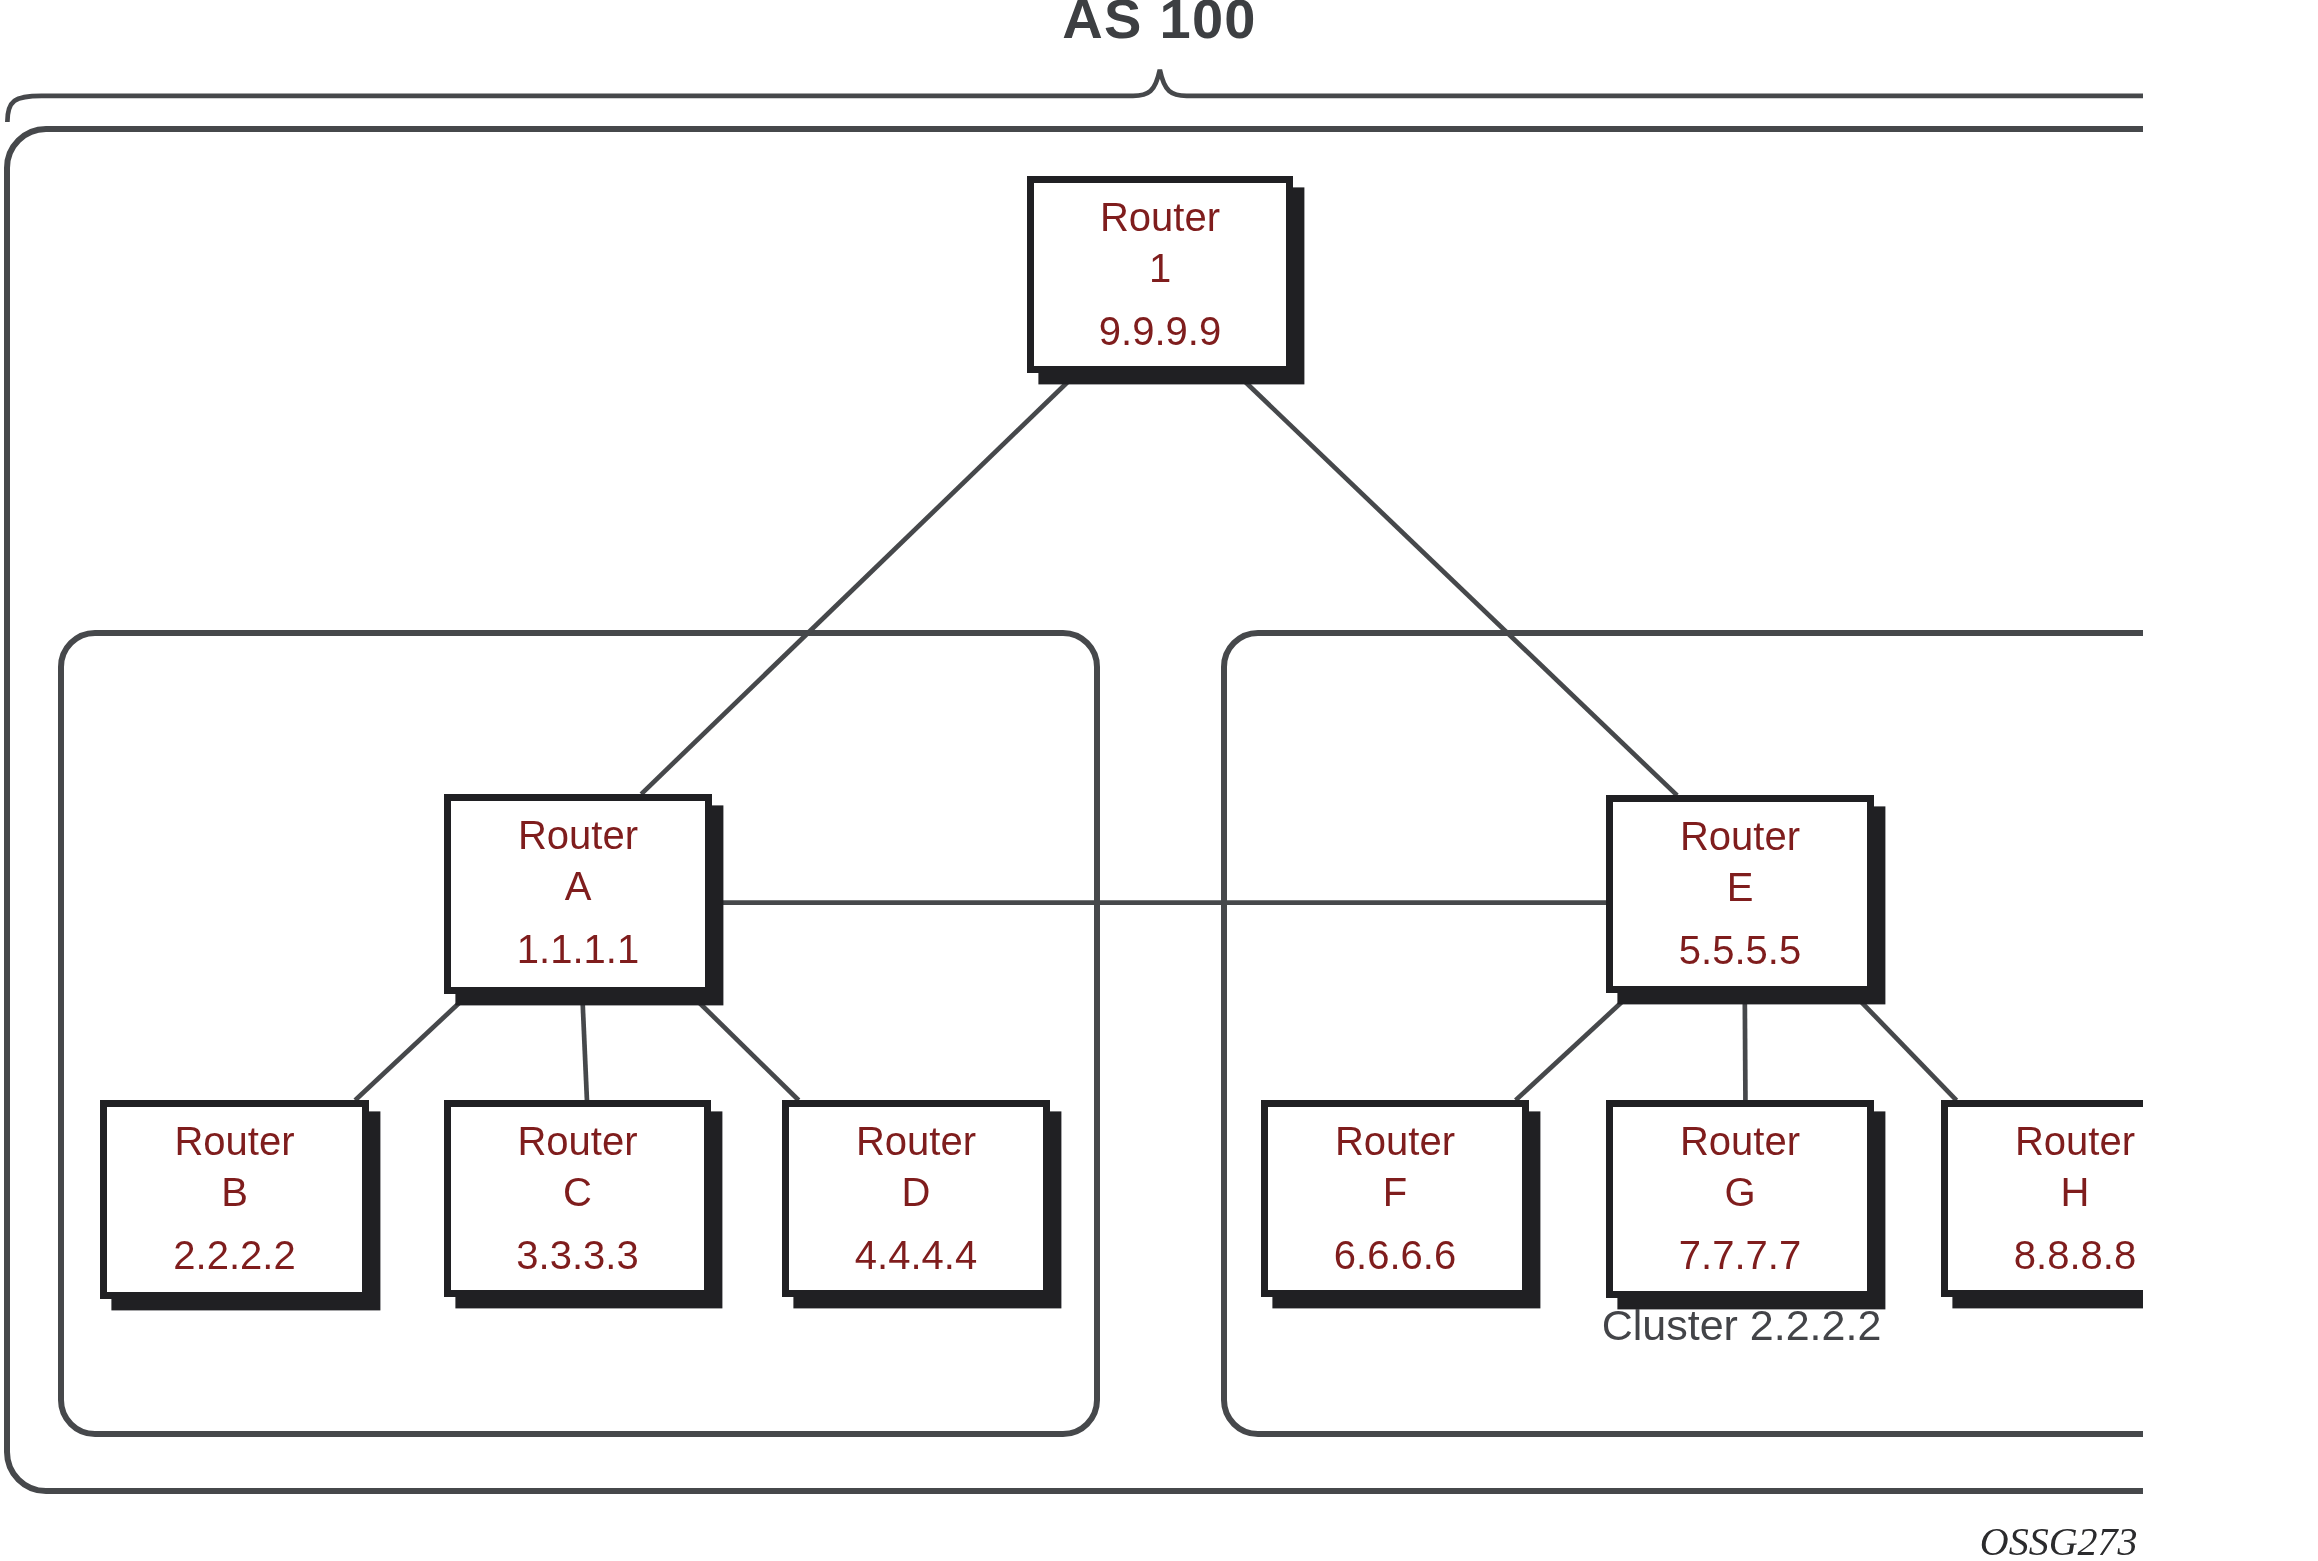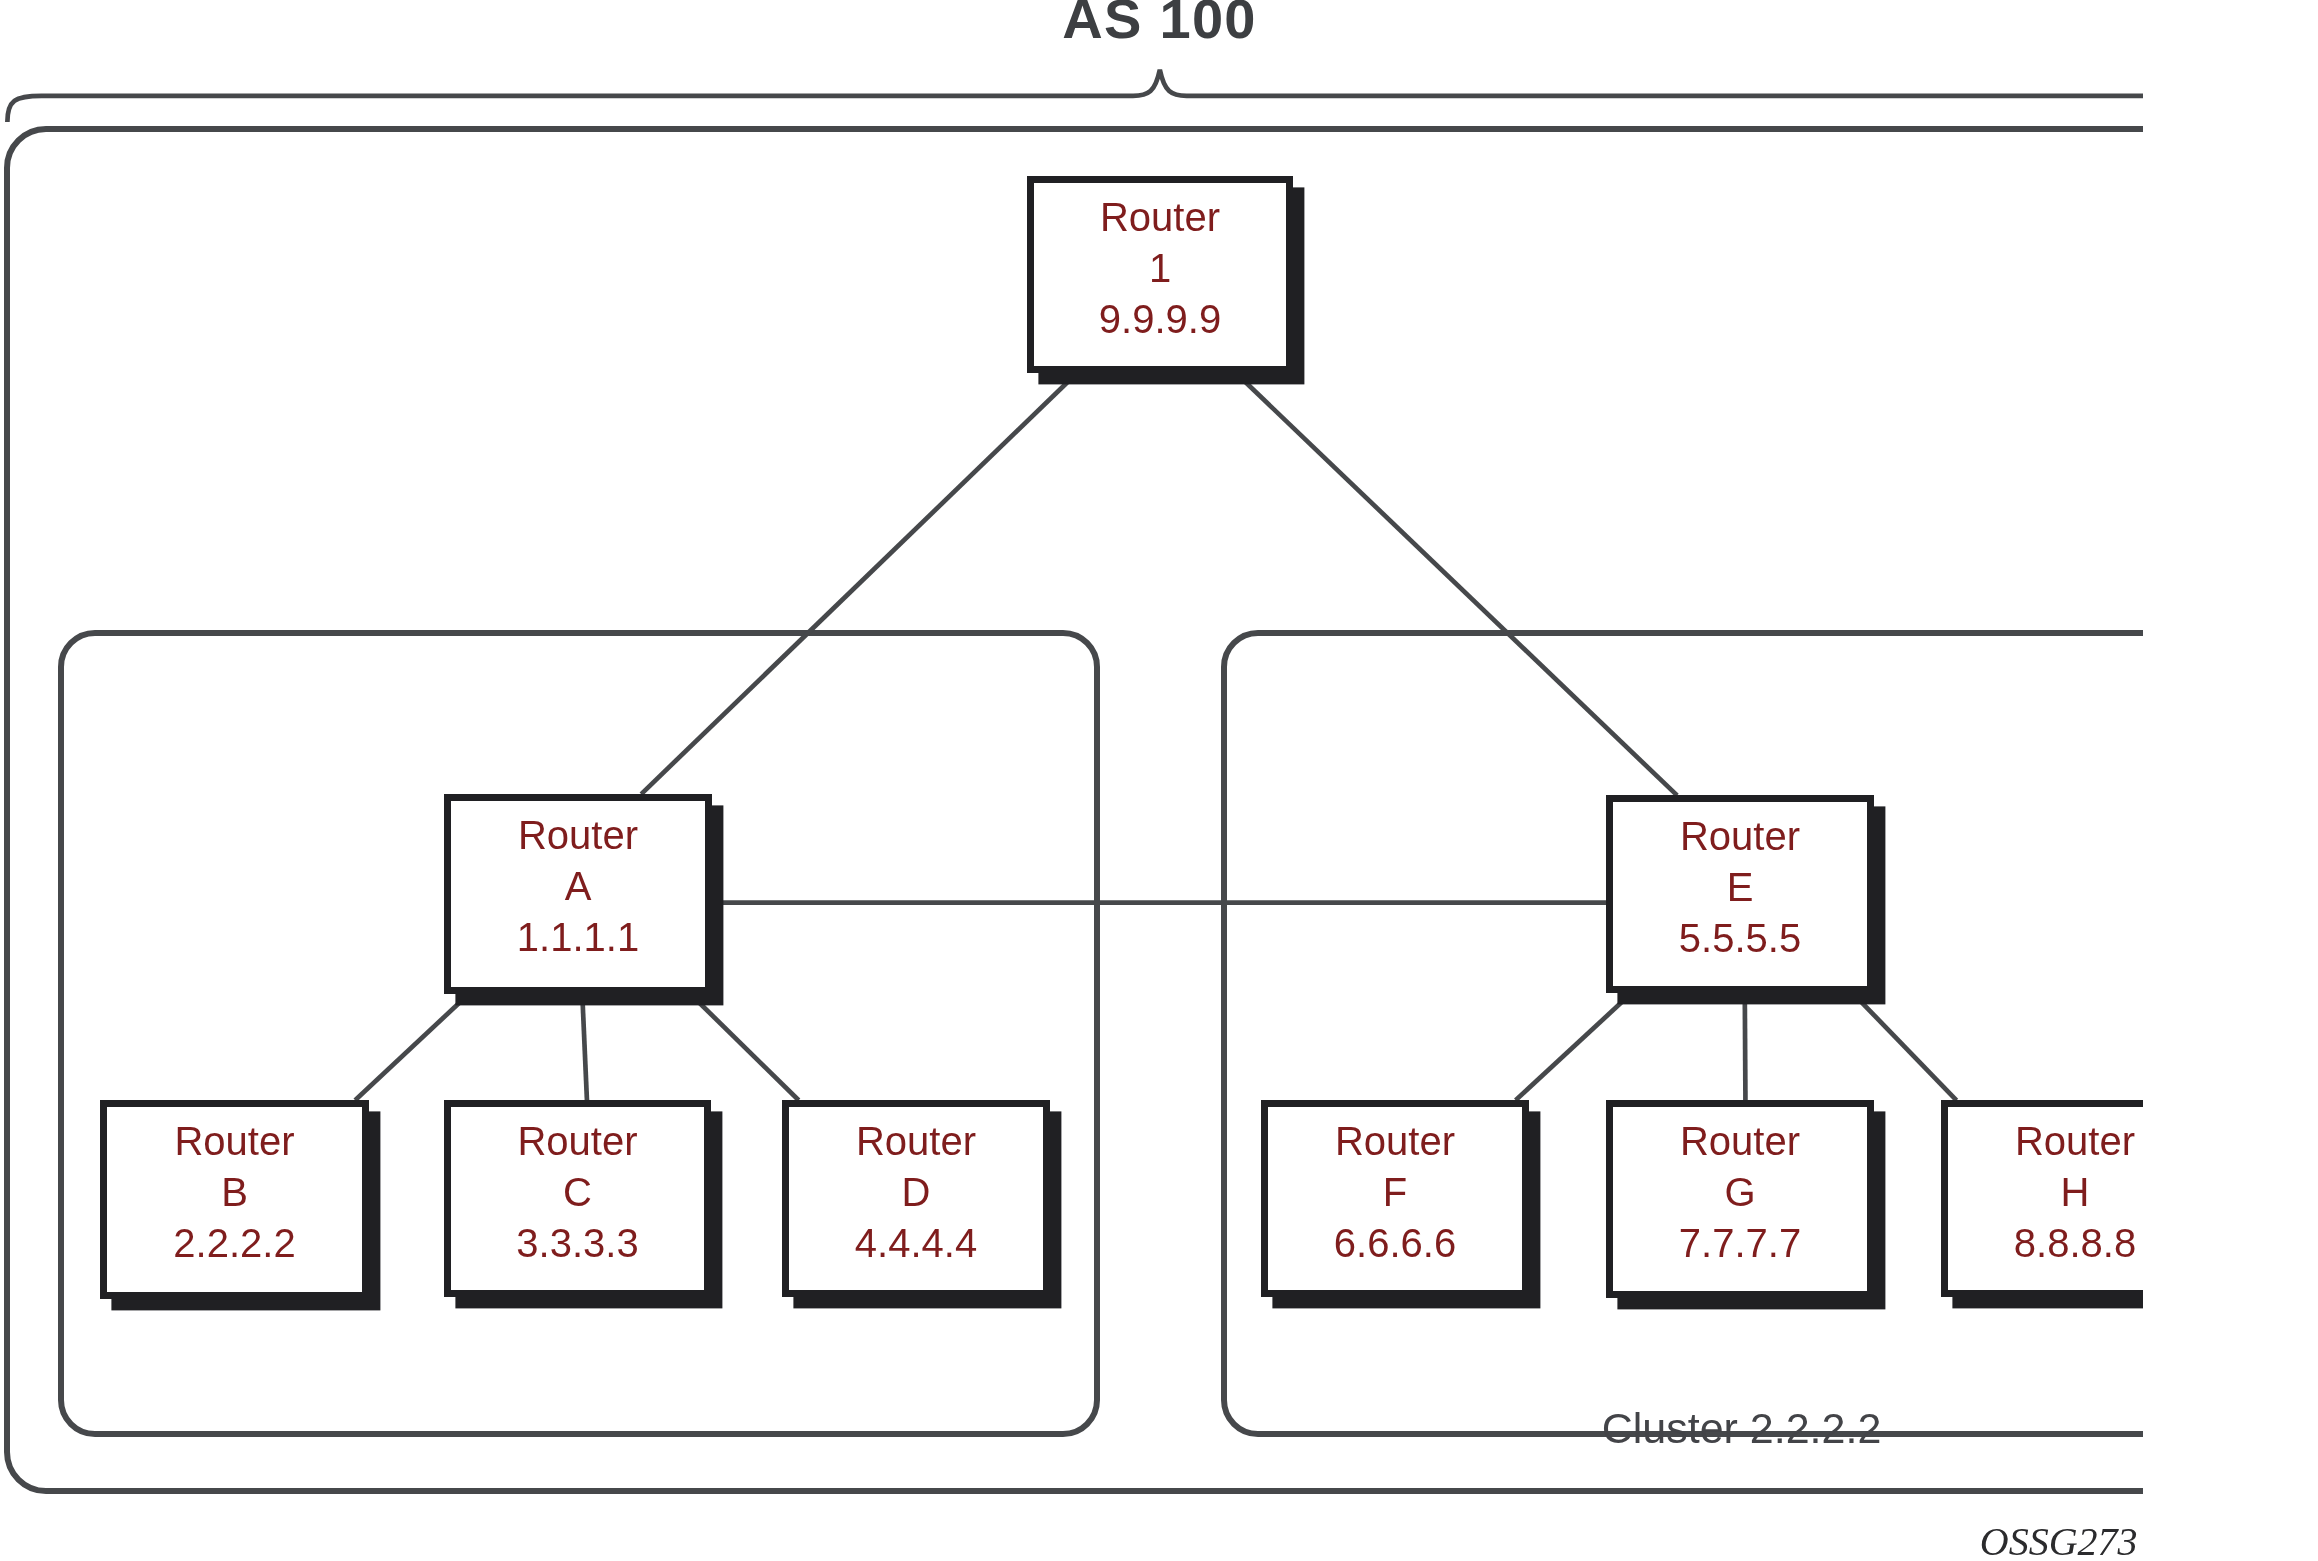--- a/index.html
+++ b/index.html
@@ -22,36 +22,36 @@
   #link-layer{position:absolute;left:0;top:0;width:2319px;height:1562px;z-index:2;}
   #link-layer line, #link-layer path{stroke:#46484b;fill:none;}
   .router-box{
     position:absolute;background:#ffffff;border:7.4px solid #202023;
     box-shadow:11.4px 11.4px 0 #202023;box-sizing:border-box;z-index:3;
     display:flex;flex-direction:column;align-items:center;
     color:#7f1d1d;font-size:40px;text-align:center;
   }
   .router-box .rline{line-height:51px;padding-top:0;}
   .router-box .rline1{margin-top:9.4px;}
-  .router-box .rip{line-height:51px;margin-top:0;}
+  .router-box .rip{line-height:51px;margin-top:12px;}
   #box-r1{left:1027px;top:176px;width:266px;height:197px;}
   #box-a{left:444px;top:794px;width:268px;height:200px;}
   #box-e{left:1606px;top:795px;width:268px;height:198px;}
   #box-b{left:100px;top:1100px;width:269px;height:199px;}
   #box-c{left:444px;top:1100px;width:267px;height:197px;}
   #box-d{left:782px;top:1100px;width:268px;height:197px;}
   #box-f{left:1261px;top:1100px;width:268px;height:197px;}
   #box-g{left:1606px;top:1100px;width:268px;height:198px;}
   #box-h{left:1941px;top:1100px;width:268px;height:197px;}
   .cluster-label{
     position:absolute;width:603px;text-align:center;font-size:43px;
     color:#434448;z-index:3;line-height:43px;
   }
   #cluster-label-1{left:279px;top:1349px;}
-  #cluster-label-2{left:1440px;top:1407px;}
+  #cluster-label-2{left:1440px;top:1304px;}
   .figure-code{
     position:absolute;right:5.4px;top:1518px;font-family:"Liberation Serif",serif;
     font-style:italic;font-size:40px;color:#2b2b2d;z-index:3;
   }
 </style>
 </head>
 <body>
 
 <div id="canvas">
 

